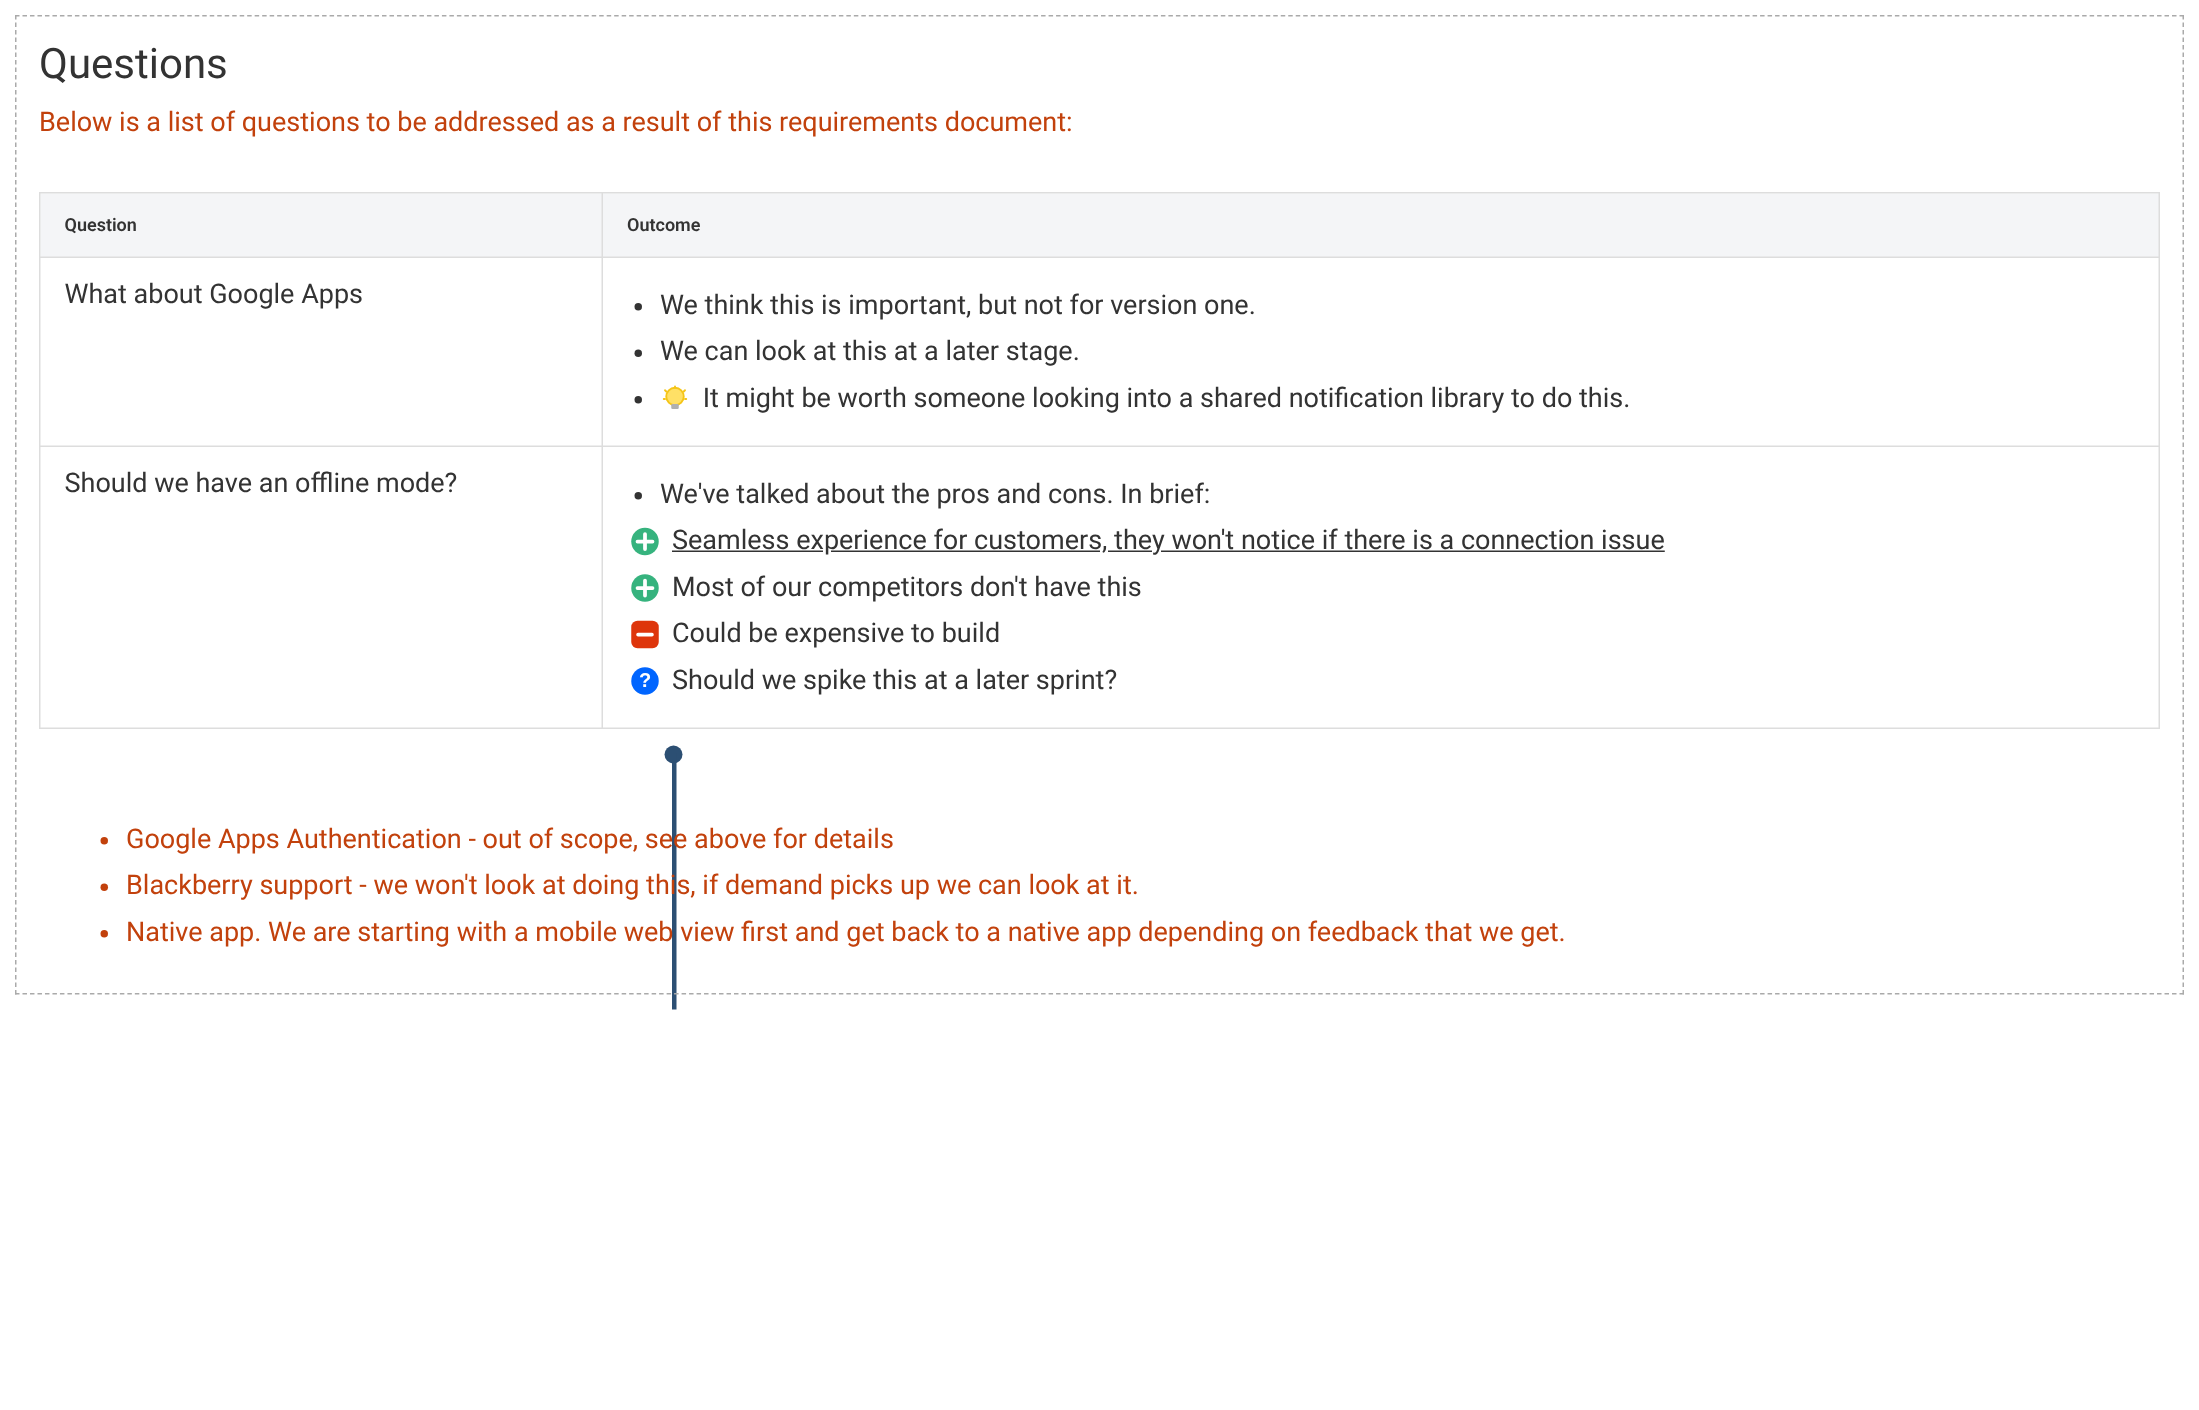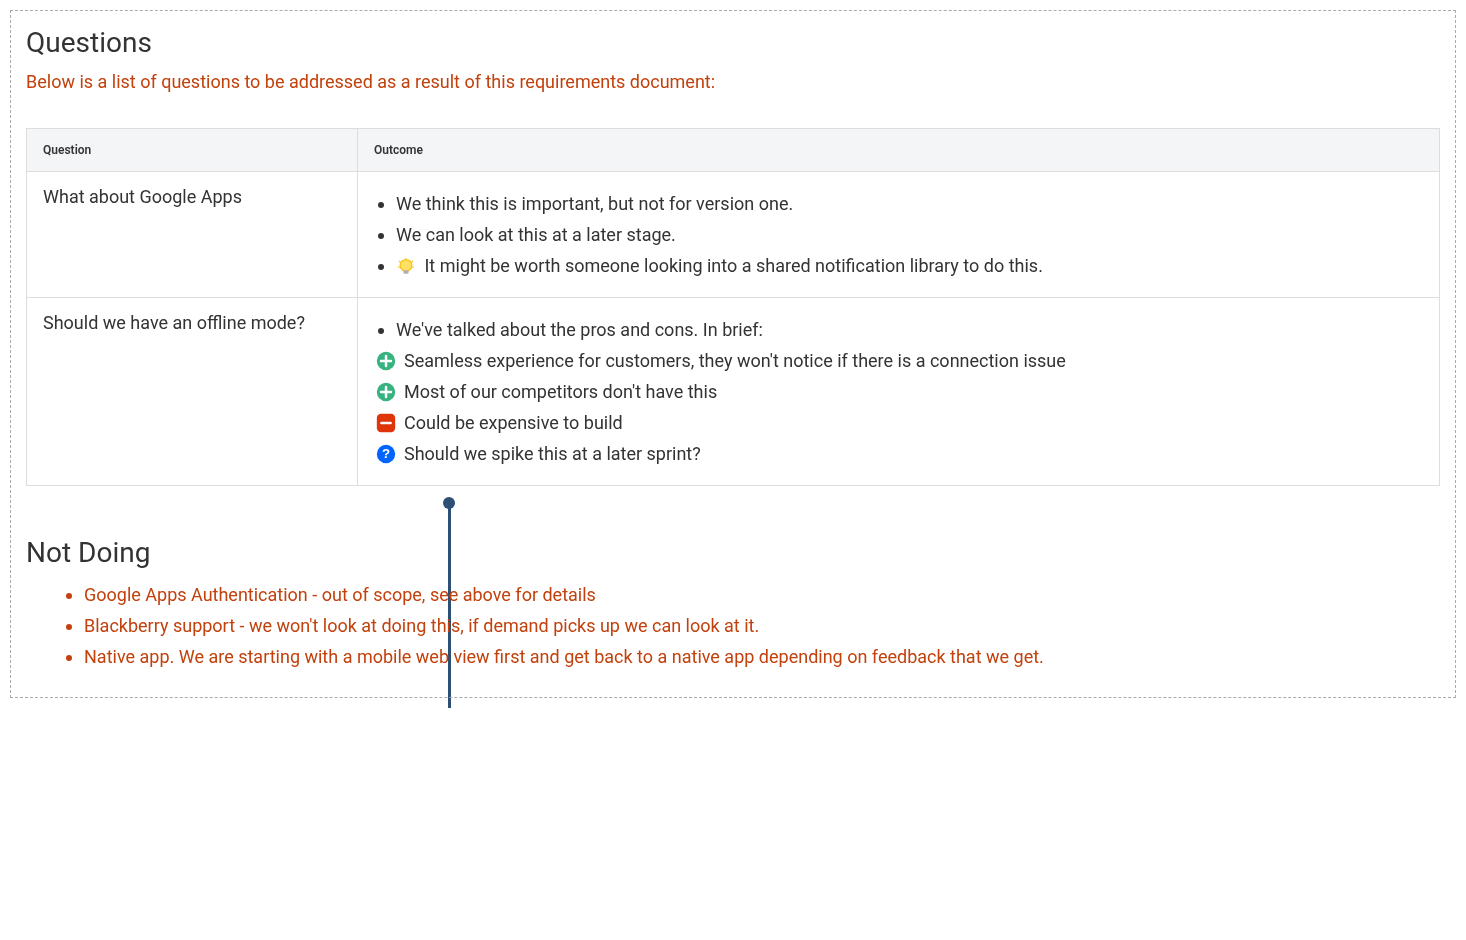--- a/index.html
+++ b/index.html
@@ -43,21 +43,21 @@
       color: #333;
     }
     table.questions-table td {
       border: 1px solid #ddd;
       padding: 14px 16px;
       vertical-align: top;
       font-size: 18px;
       color: #333;
     }
     table.questions-table td.qcol {
-      width: 331px;
+      width: 375px;
     }
     ul.outcome-list {
       margin: 0;
       padding-left: 22px;
     }
     ul.outcome-list li {
       margin: 4px 0;
       line-height: 1.5;
     }
     ul.not-doing-list {
@@ -154,21 +154,21 @@
                   </svg> <span>It might be worth someone looking into a shared notification library to do this.</span></li>
               </ul>
             </td>
           </tr>
           <tr>
             <td class="qcol">Should we have an offline mode?</td>
             <td>
               <ul class="outcome-list">
                 <li>We've talked about the pros and cons. In brief:</li>
               </ul>
-              <div class="icon-row" style="margin-left: 2px;">
+              <div class="icon-row" style="margin-left: 2px; text-decoration: underline;">
                 <svg class="emoji-icon" viewBox="0 0 24 24">
                   <circle cx="12" cy="12" r="11" fill="#36b37e"></circle>
                   <path d="M12 6v12M6 12h12" stroke="#fff" stroke-width="3" stroke-linecap="round"></path>
                 </svg>
                 <span>Seamless experience for customers, they won't notice if there is a connection issue</span>
               </div>
               <div class="icon-row" style="margin-left: 2px;">
                 <svg class="emoji-icon" viewBox="0 0 24 24">
                   <circle cx="12" cy="12" r="11" fill="#36b37e"></circle>
                   <path d="M12 6v12M6 12h12" stroke="#fff" stroke-width="3" stroke-linecap="round"></path>
@@ -189,21 +189,20 @@
                 </svg>
                 <span>Should we spike this at a later sprint?</span>
               </div>
             </td>
           </tr>
         </tbody>
     </table>
 
     <div class="section-spacer"></div>
 
-    <h2>Not Doing</h2>
     <ul class="not-doing-list" id="not-doing-list">
         <li>Google Apps Authentication - out of scope, see above for details</li>
         <li>Blackberry support - we won't look at doing this, if demand picks up we can look at it.</li>
         <li>Native app. We are starting with a mobile web view first and get back to a native app depending on feedback that we get.</li>
       </ul>
     <div class="spacer-bottom"></div>
   </div>
 
 </div>
 

